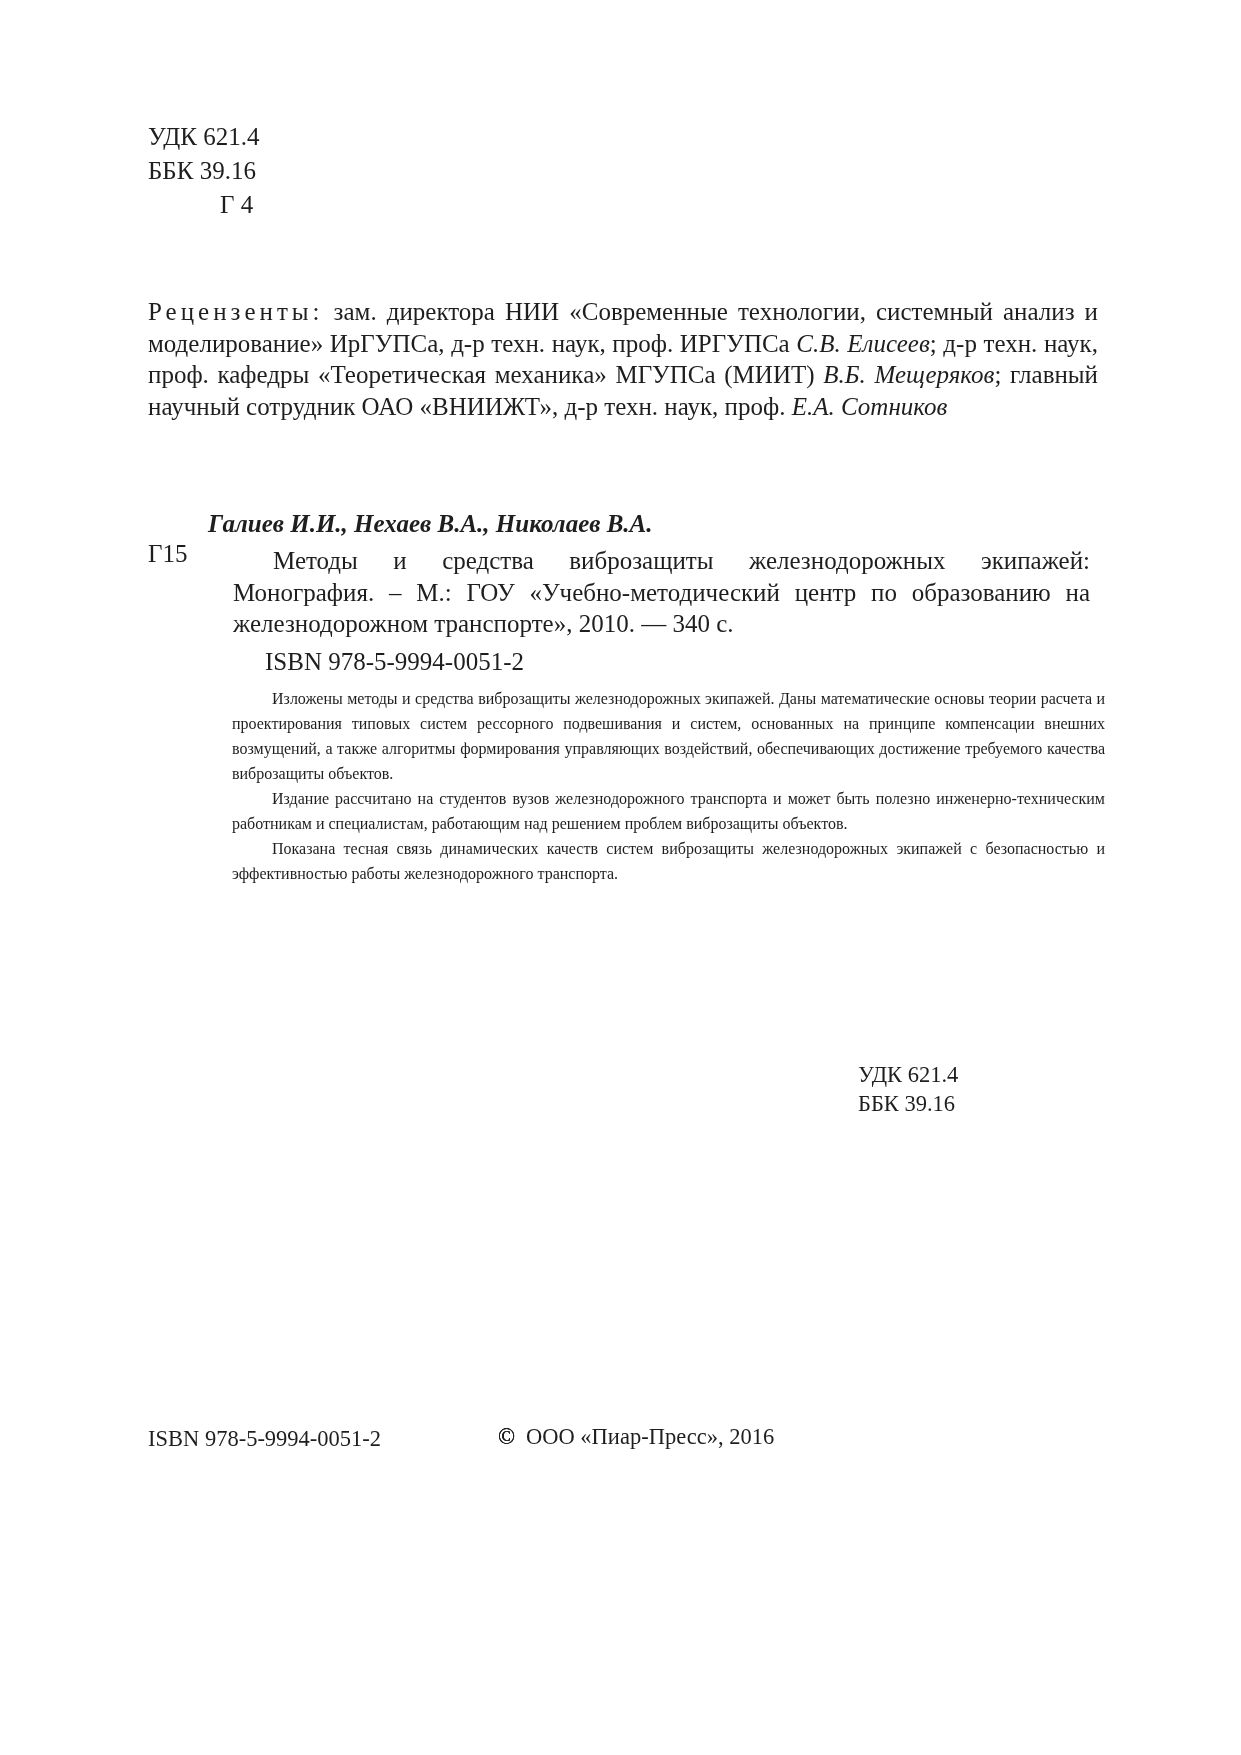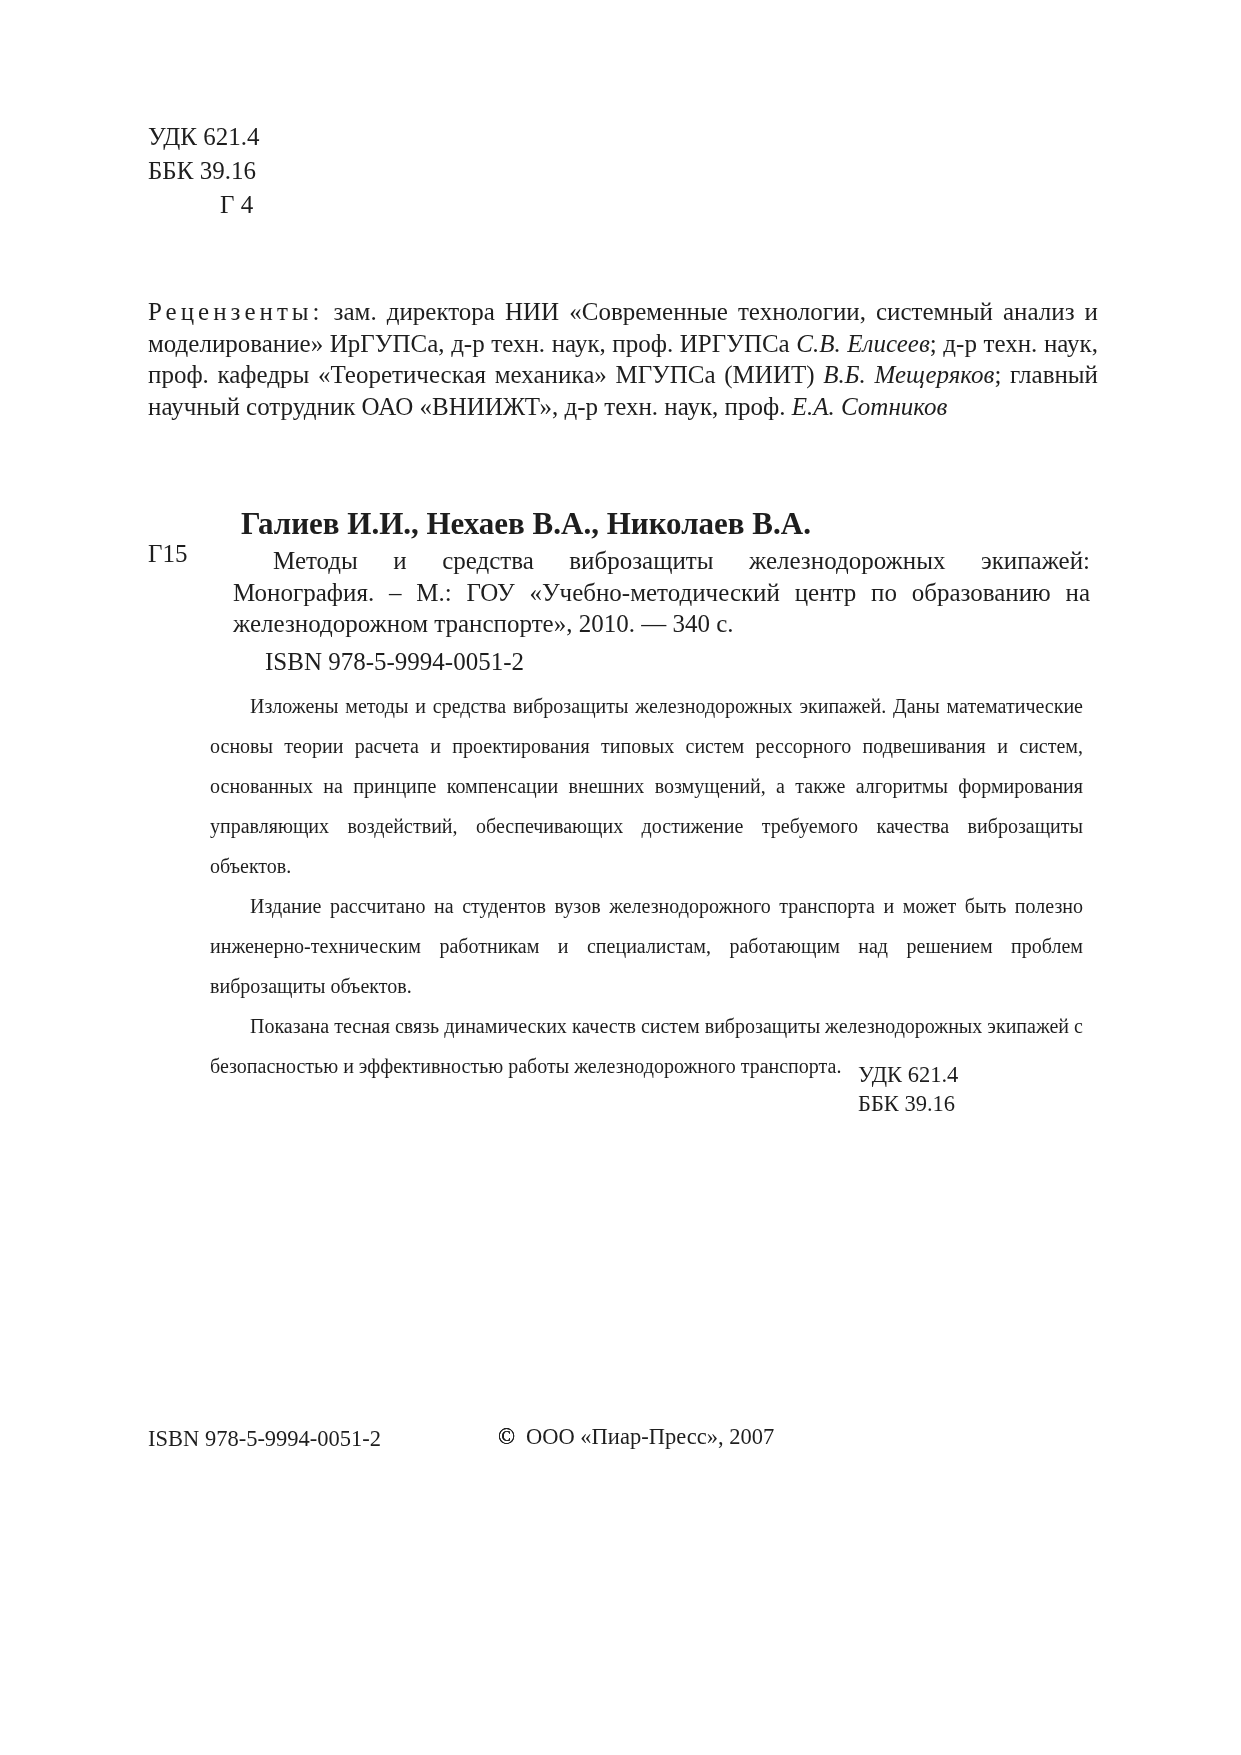--- a/index.html
+++ b/index.html
@@ -14,33 +14,33 @@
     .udk-top { left: 148px; top: 120px; }
     .udk-top div { height: 34px; }
     .udk-top .code { padding-left: 72px; }
     .reviewers {
       left: 148px; top: 296px; width: 950px;
       text-align: justify; text-align-last: left;
       line-height: 31.5px;
     }
     .spaced { letter-spacing: 4px; }
     .it { font-style: italic; }
-    .authors { left: 241px; top: 507px; font-weight: bold; font-size: 31px; }
+    .authors { left: 208px; top: 507px; font-weight: bold; font-size: 25px; font-style: italic; }
     .g15 { left: 148px; top: 537px; }
     .bib {
       left: 225px; top: 537px; width: 873px;
       text-align: justify; text-indent: 40px;
       line-height: 31.5px;
     }
     .bib p { margin: 8px; }
     .bib .last { text-align-last: left; }
     .isbn-inline { left: 265px; top: 645px; }
     .abstract {
-      left: 210px; top: 686px; width: 873px;
-      font-size: 20px; line-height: 40px;
+      left: 232px; top: 686px; width: 873px;
+      font-size: 16px; line-height: 25px;
     }
     .abstract p {
       margin: 0; text-indent: 40px;
       text-align: justify; text-align-last: left;
     }
     .udk-bottom { left: 858px; top: 1060px; font-size: 22.5px; line-height: 29px; }
     .isbn-bottom { left: 148px; top: 1422px; font-size: 22.5px; }
     .copyright {
       left: 498px; top: 1422px; width: 600px;
       font-size: 22.5px; line-height: 29.5px;
@@ -80,15 +80,15 @@
 <div class="abs isbn-bottom">ISBN 978-5-9994-0051-2</div>
 <div class="abs copyright">
   <div class="item">
     <span class="sym">©</span>
   </div>
   <div class="item">
     <span class="sym">©</span>
   </div>
   <div class="item">
     <span class="sym">©</span>
-    <span>ООО «Пиар-Пресс», 2007</span>
+    <span>ООО «Пиар-Пресс», 2016</span>
   </div>
 </div>
 
 </body></html>

